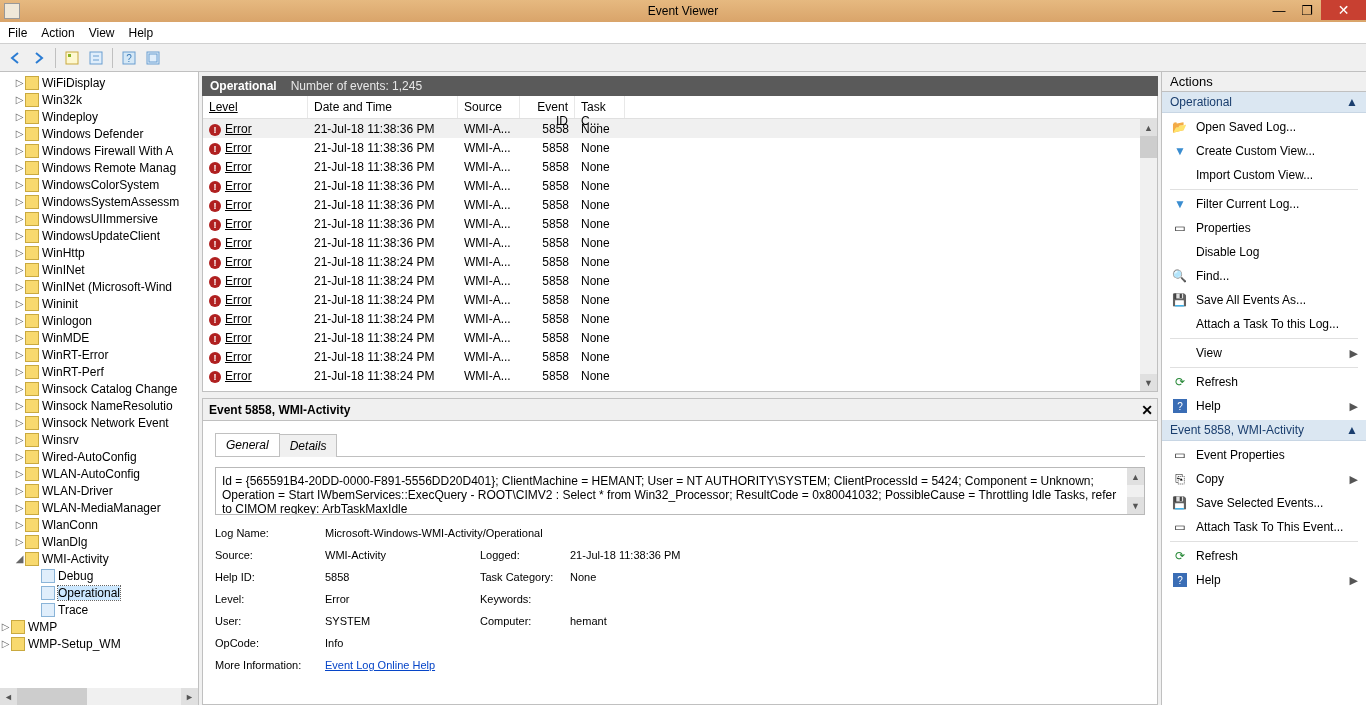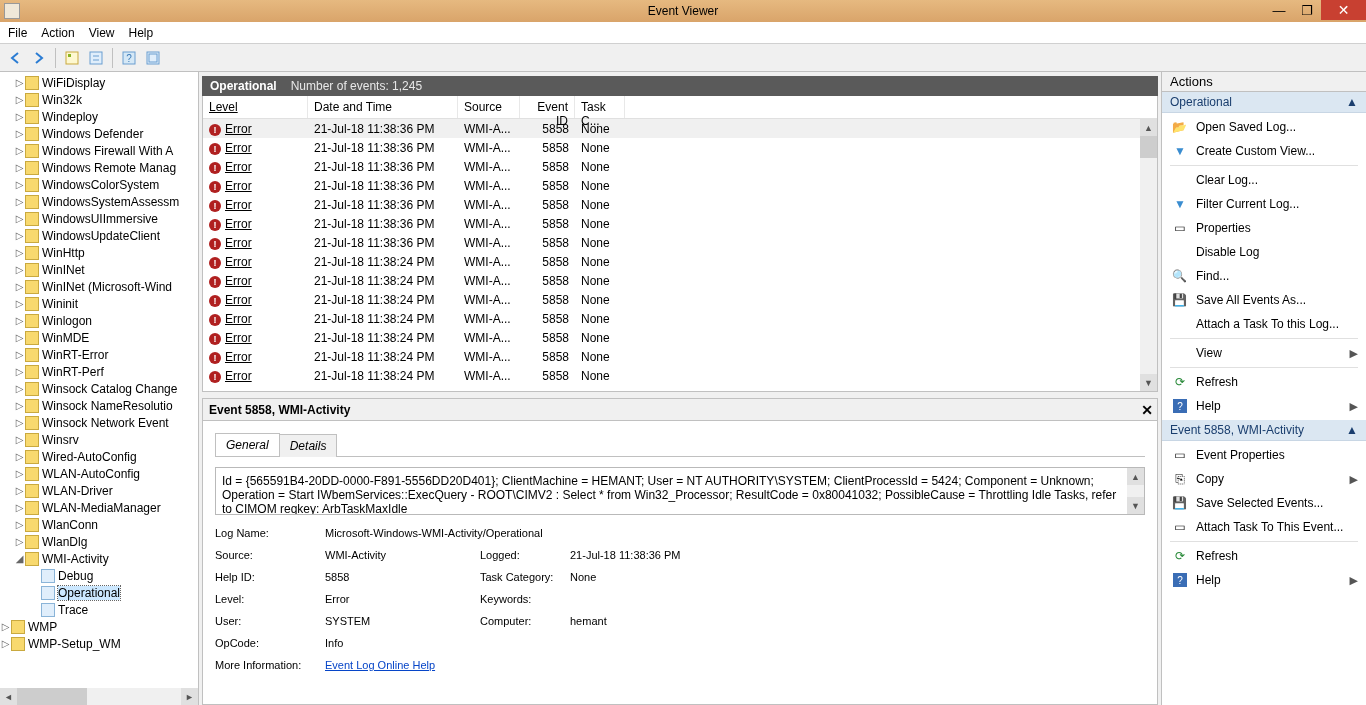--- a/index.html
+++ b/index.html
@@ -499,25 +499,25 @@
         <div class="action-item">
           <span class="aicon">📂</span>
           <span>Open Saved Log...</span>
         </div>
         <div class="action-item">
           <span class="aicon">
             <span style="color:#3a8dd0;">▼</span>
           </span>
           <span>Create Custom View...</span>
         </div>
+        <div class="action-item">
+          <span class="aicon"></span>
+          <span>Import Custom View...</span>
+        </div>
         <div class="sep-line"></div>
-        <div class="action-item">
-          <span class="aicon"></span>
-          <span>Clear Log...</span>
-        </div>
         <div class="action-item">
           <span class="aicon">
             <span style="color:#3a8dd0;">▼</span>
           </span>
           <span>Filter Current Log...</span>
         </div>
         <div class="action-item">
           <span class="aicon">▭</span>
           <span>Properties</span>
         </div>

